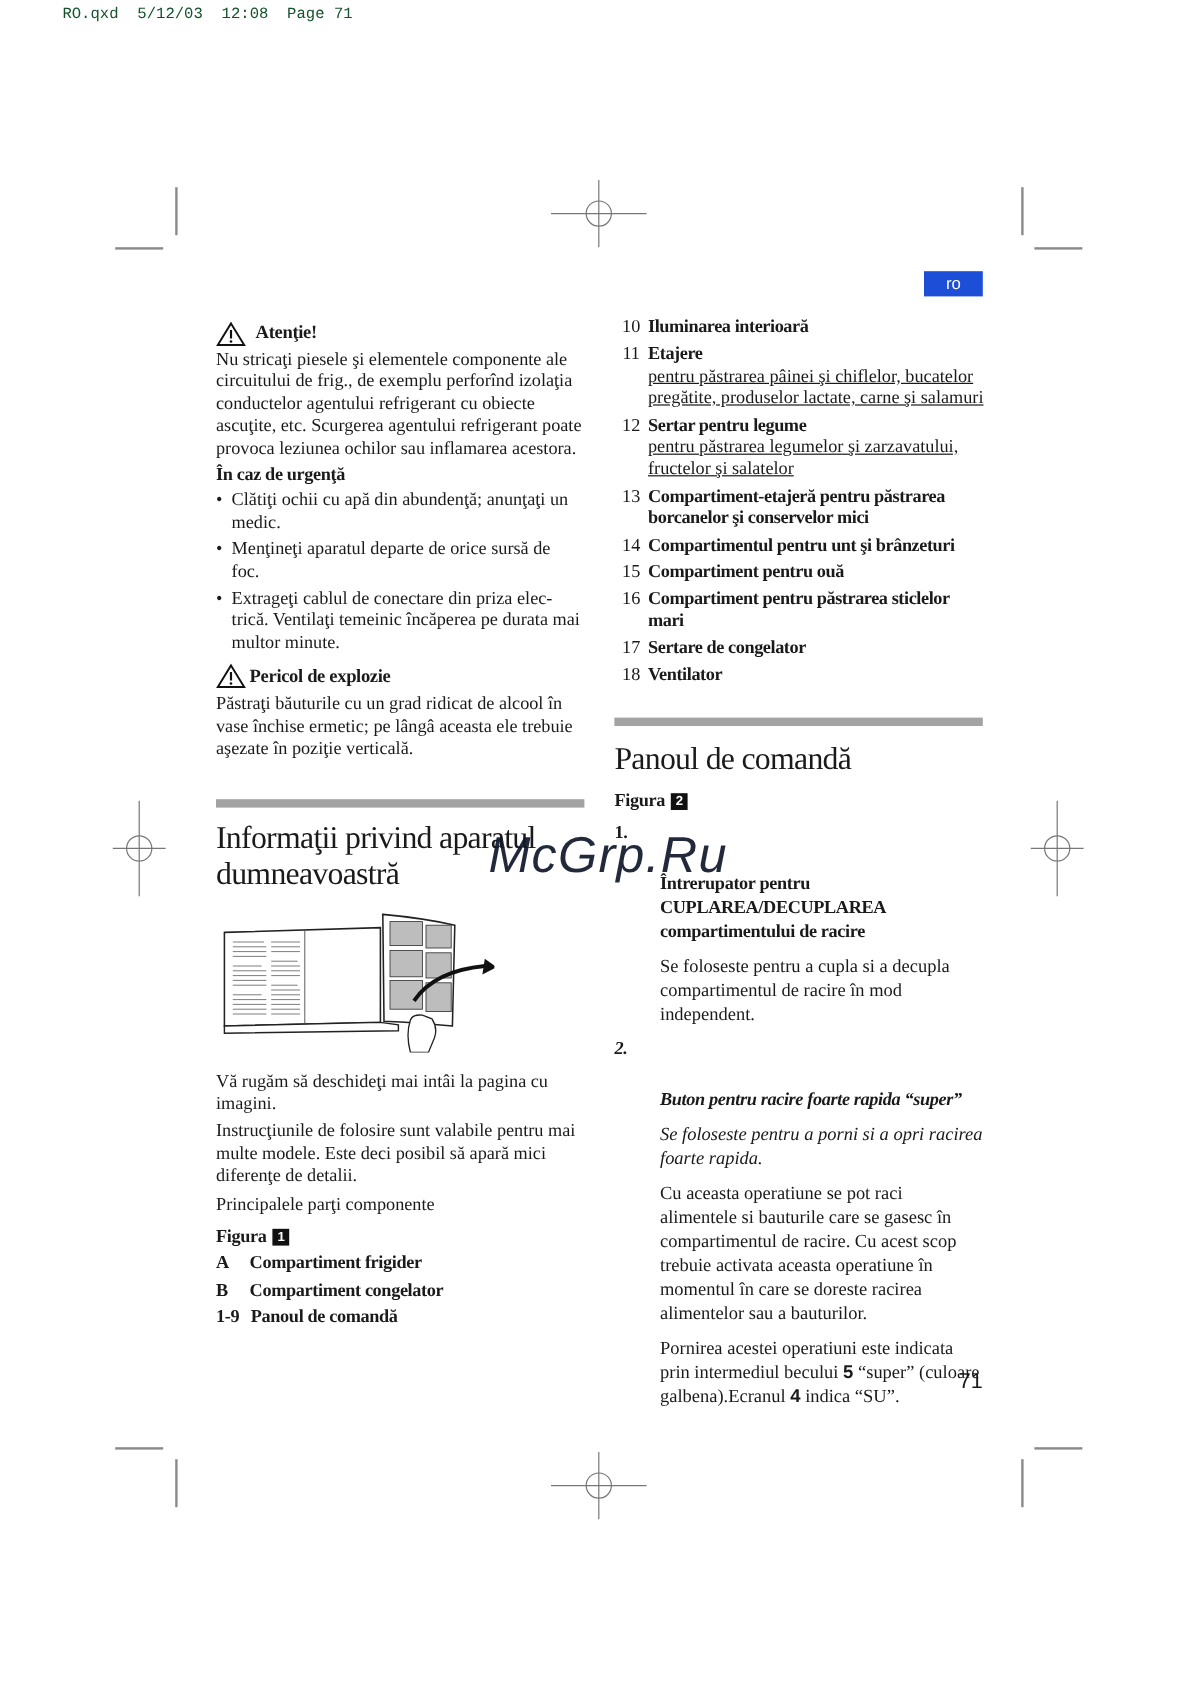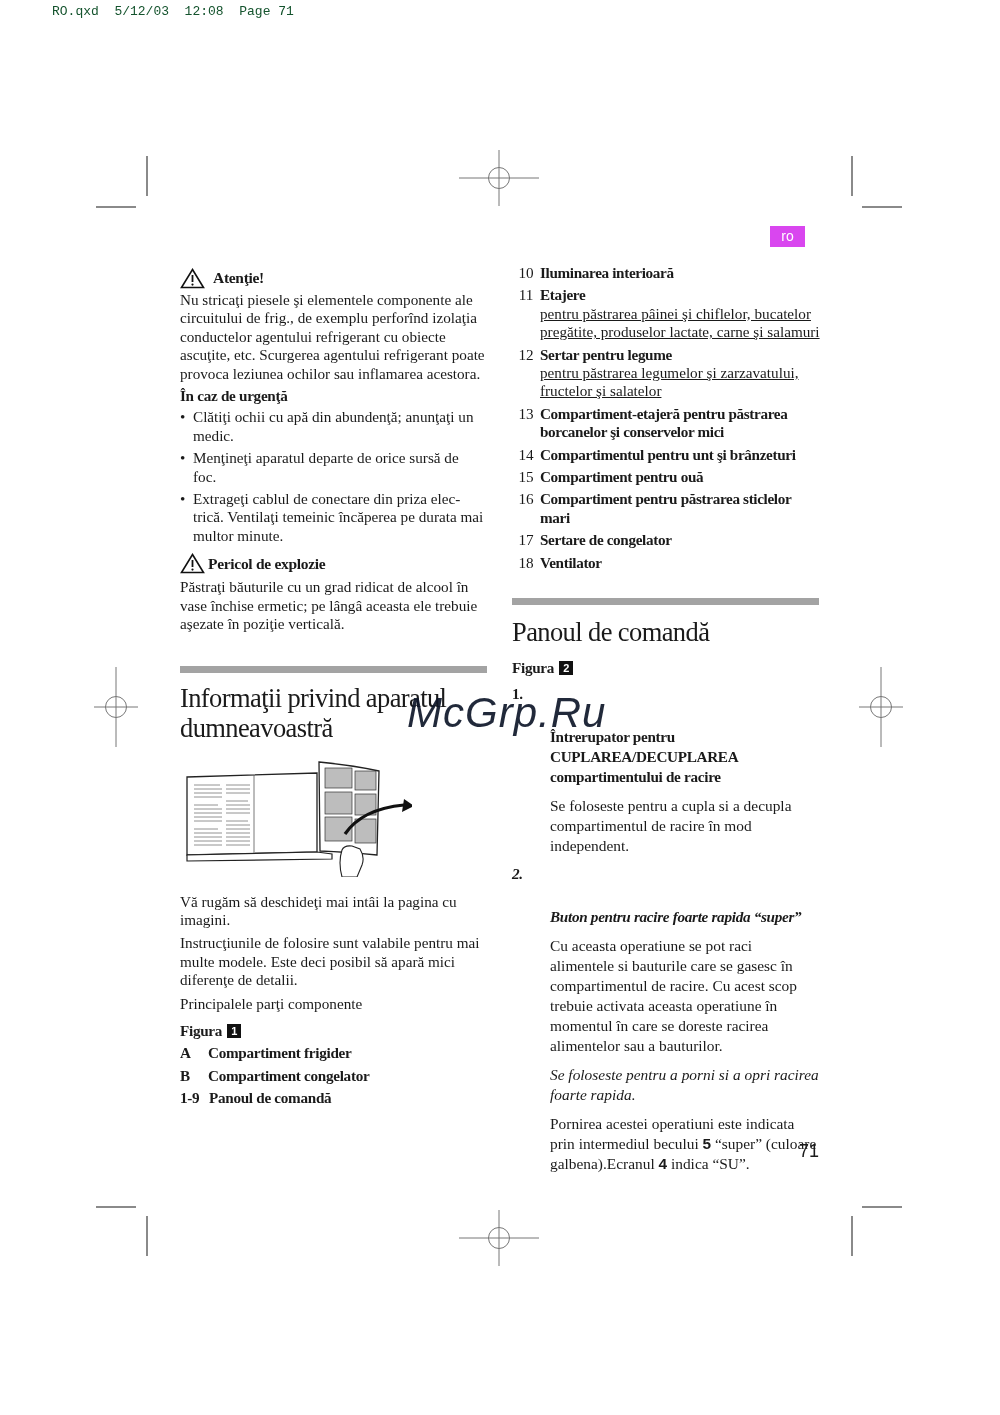--- a/index.html
+++ b/index.html
@@ -5,21 +5,21 @@
   * { margin: 0; padding: 0; box-sizing: border-box; }
   html, body { width: 1000px; height: 1415px; background: #ffffff; overflow: hidden; }
   body { position: relative; font-family: "Liberation Serif", "DejaVu Serif", serif; color: #1a1a1a; }
 
   .slug { position: absolute; left: 52px; top: 4px; font-family: "Liberation Mono", "DejaVu Sans Mono", monospace; font-size: 13px; color: #14532d; white-space: pre; }
 
   .mark { position: absolute; background: #8a8a8a; }
   .reg { position: absolute; width: 80px; height: 80px; }
   .reg svg { width: 100%; height: 100%; }
 
-  .lang-badge { position: absolute; left: 770px; top: 226px; width: 35px; height: 21px; background: #d946ef; color: #fff; font-family: "Liberation Sans", sans-serif; font-size: 14px; text-align: center; line-height: 21px; }
+  .lang-badge { position: absolute; left: 770px; top: 226px; width: 49px; height: 21px; background: #1d4ed8; color: #fff; font-family: "Liberation Sans", sans-serif; font-size: 14px; text-align: center; line-height: 21px; }
 
   .col { position: absolute; font-size: 15.2px; line-height: 18.4px; }
   .col-left { left: 180px; top: 268px; width: 305px; }
   .col-right { left: 512px; top: 260px; width: 308px; }
 
   .warn-head { display: flex; align-items: center; font-weight: bold; font-size: 15.5px; letter-spacing: -0.3px; }
   .warn-icon { width: 25px; height: 21px; margin-right: 8px; }
   .warn-icon svg { width: 100%; height: 100%; }
   p.body { margin-top: 2px; }
   .subhead { font-weight: bold; margin-top: 4px; letter-spacing: -0.3px; }
@@ -282,20 +282,20 @@
   <div class="ctrl-row" style="margin-top:6px;line-height:20px;">
     <span class="ctrl-num">1.</span>
     <span class="ctrl-body">Întrerupator pentru CUPLAREA/DECUPLAREA compartimentului de racire</span>
   </div>
   <p class="ctrl-para">Se foloseste pentru a cupla si a decupla compartimentul de racire în mod independent.</p>
 
   <div class="ctrl-row italic" style="margin-top:8px;line-height:20px;">
     <span class="ctrl-num">2.</span>
     <span class="ctrl-body">Buton pentru racire foarte rapida “super”</span>
   </div>
+  <p class="ctrl-para italic">Se foloseste pentru a porni si a opri racirea foarte rapida.</p>
   <p class="ctrl-para">Cu aceasta operatiune se pot raci alimentele si bauturile care se gasesc în compartimentul de racire. Cu acest scop trebuie activata aceasta operatiune în momentul în care se doreste racirea alimentelor sau a bauturilor.</p>
-  <p class="ctrl-para italic">Se foloseste pentru a porni si a opri racirea foarte rapida.</p>
   <p class="ctrl-para"><span>Pornirea acestei operatiuni este indicata prin intermediul becului </span><b style="font-family:'Liberation Sans',sans-serif;">5</b><span> “super” (culoare galbena).Ecranul </span><b style="font-family:'Liberation Sans',sans-serif;">4</b><span> indica “SU”.</span></p>
 </div>
 
 <div class="page-num">71</div>
 
 <div class="watermark">McGrp.Ru</div>
 
 </body></html>

